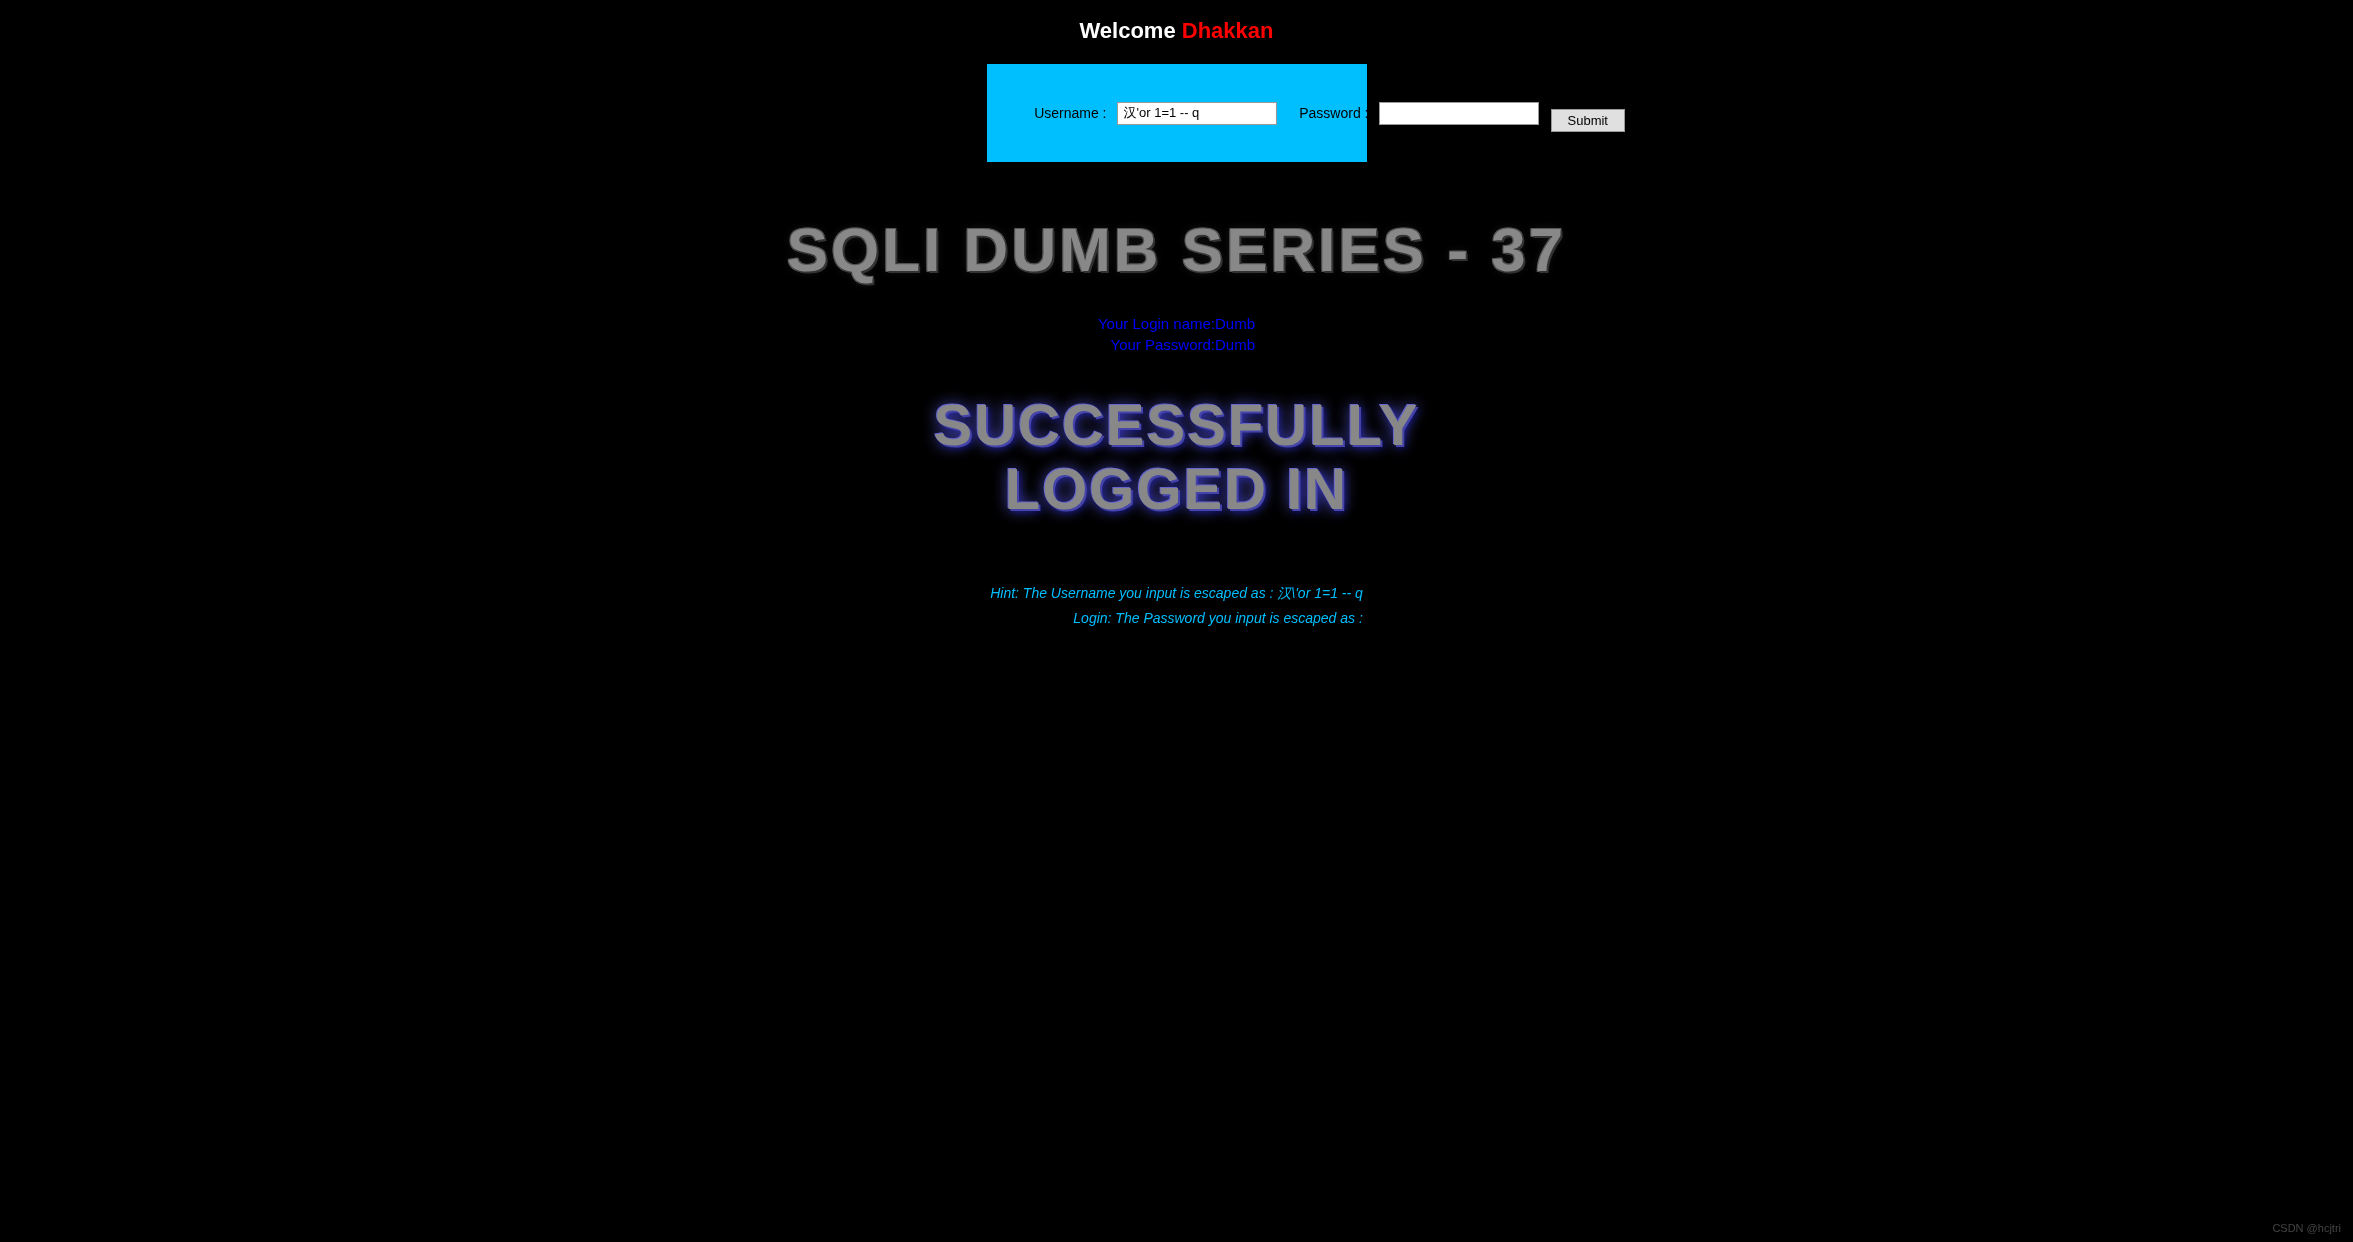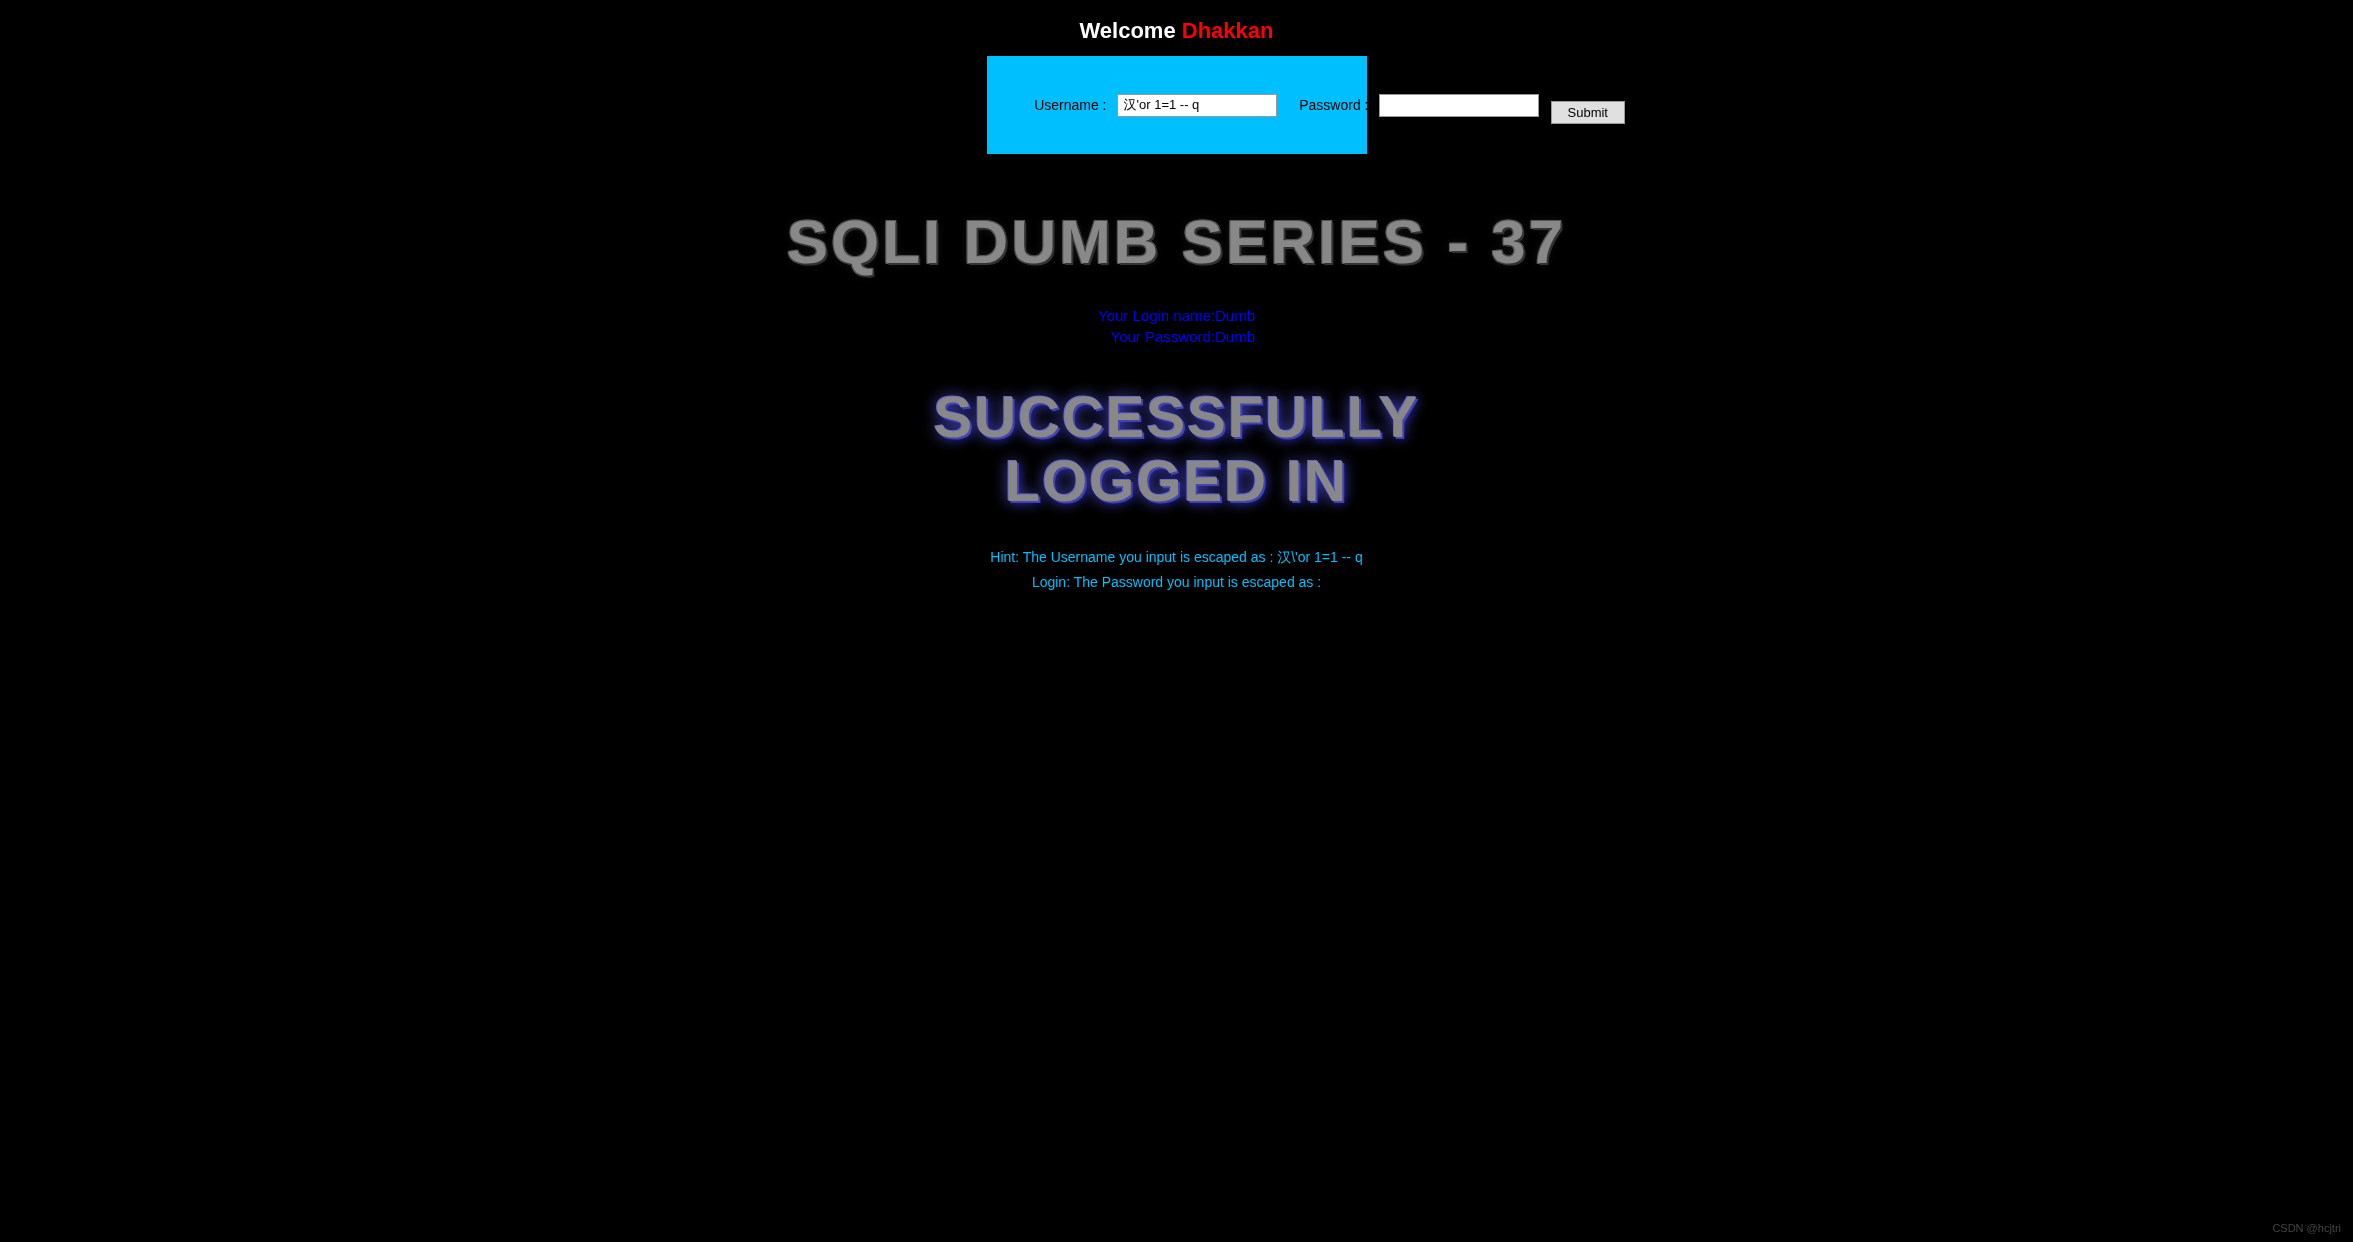--- a/index.html
+++ b/index.html
@@ -15,21 +15,21 @@
       min-height: 100vh;
       display: flex;
       flex-direction: column;
       align-items: center;
       padding: 10px 0 30px 0;
     }
 
     .header {
       text-align: center;
       margin-top: 8px;
-      margin-bottom: 12px;
+      margin-bottom: 20px;
       font-size: 22px;
       font-weight: bold;
     }
 
     .welcome-text {
       color: #ffffff;
     }
 
     .dhakkan-text {
       color: #ff0000;
@@ -126,25 +126,26 @@
         2px 2px 0px #4444aa,
         -1px -1px 0px #6666cc,
         0 0 15px rgba(100, 100, 255, 0.8),
         3px 3px 6px rgba(0,0,100,0.9);
       letter-spacing: 2px;
       text-transform: uppercase;
       line-height: 1.1;
     }
 
     .hint-section {
-      text-align: center;
-      margin-top: 32px;
+      text-align: right;
+      margin-top: 60px;
       color: #00bfff;
       font-size: 14px;
       line-height: 1.8;
+      font-style: italic;
     }
 
     .watermark {
       position: fixed;
       bottom: 8px;
       right: 12px;
       color: #444444;
       font-size: 11px;
     }
   </style>

